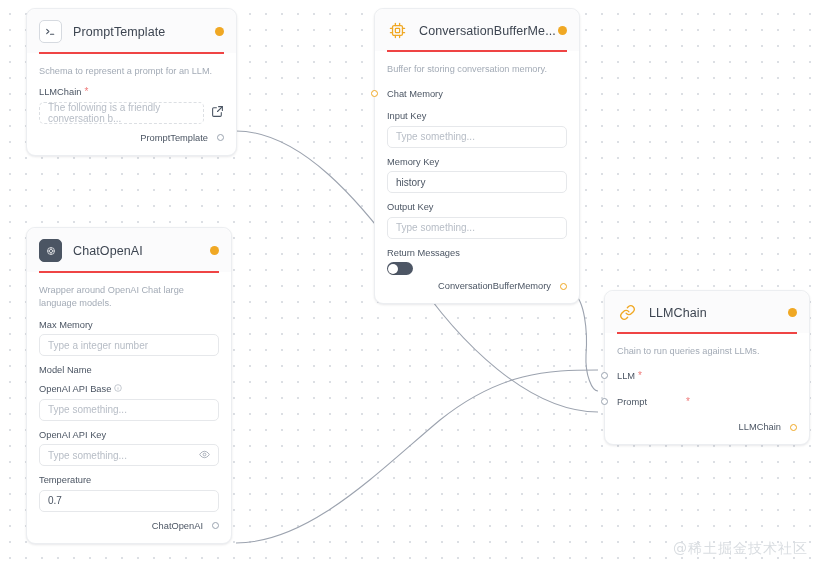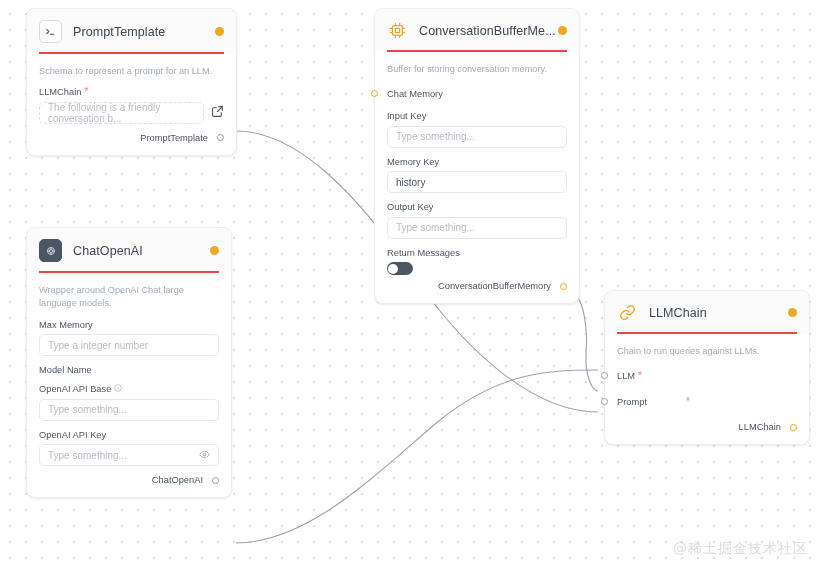--- a/index.html
+++ b/index.html
@@ -274,20 +274,28 @@
           <span class="ph">Type something...</span>
           <span style="margin-left:auto;">
             <svg width="11" height="11" viewBox="0 0 24 24" fill="none" stroke="#9ca3af" stroke-width="1.8">
               <path d="M1.5 12s4-7 10.5-7 10.5 7 10.5 7-4 7-10.5 7S1.5 12 1.5 12z"></path>
               <circle cx="12" cy="12" r="3"></circle>
             </svg>
           </span>
         </div>
       </div>
 
+      <div class="field">
+        <div class="flabel">
+          <span>Temperature</span>
+        </div>
+        <div class="inp">
+          <span class="val">0.7</span>
+        </div>
+      </div>
 
       <div class="out-row">
         <span>ChatOpenAI</span>
         <span class="handle gray" style="position:static;"></span>
       </div>
     </div>
   </div>
 
   <div class="node" style="left:604px;top:290px;width:206px;">
     <div class="node-head">

